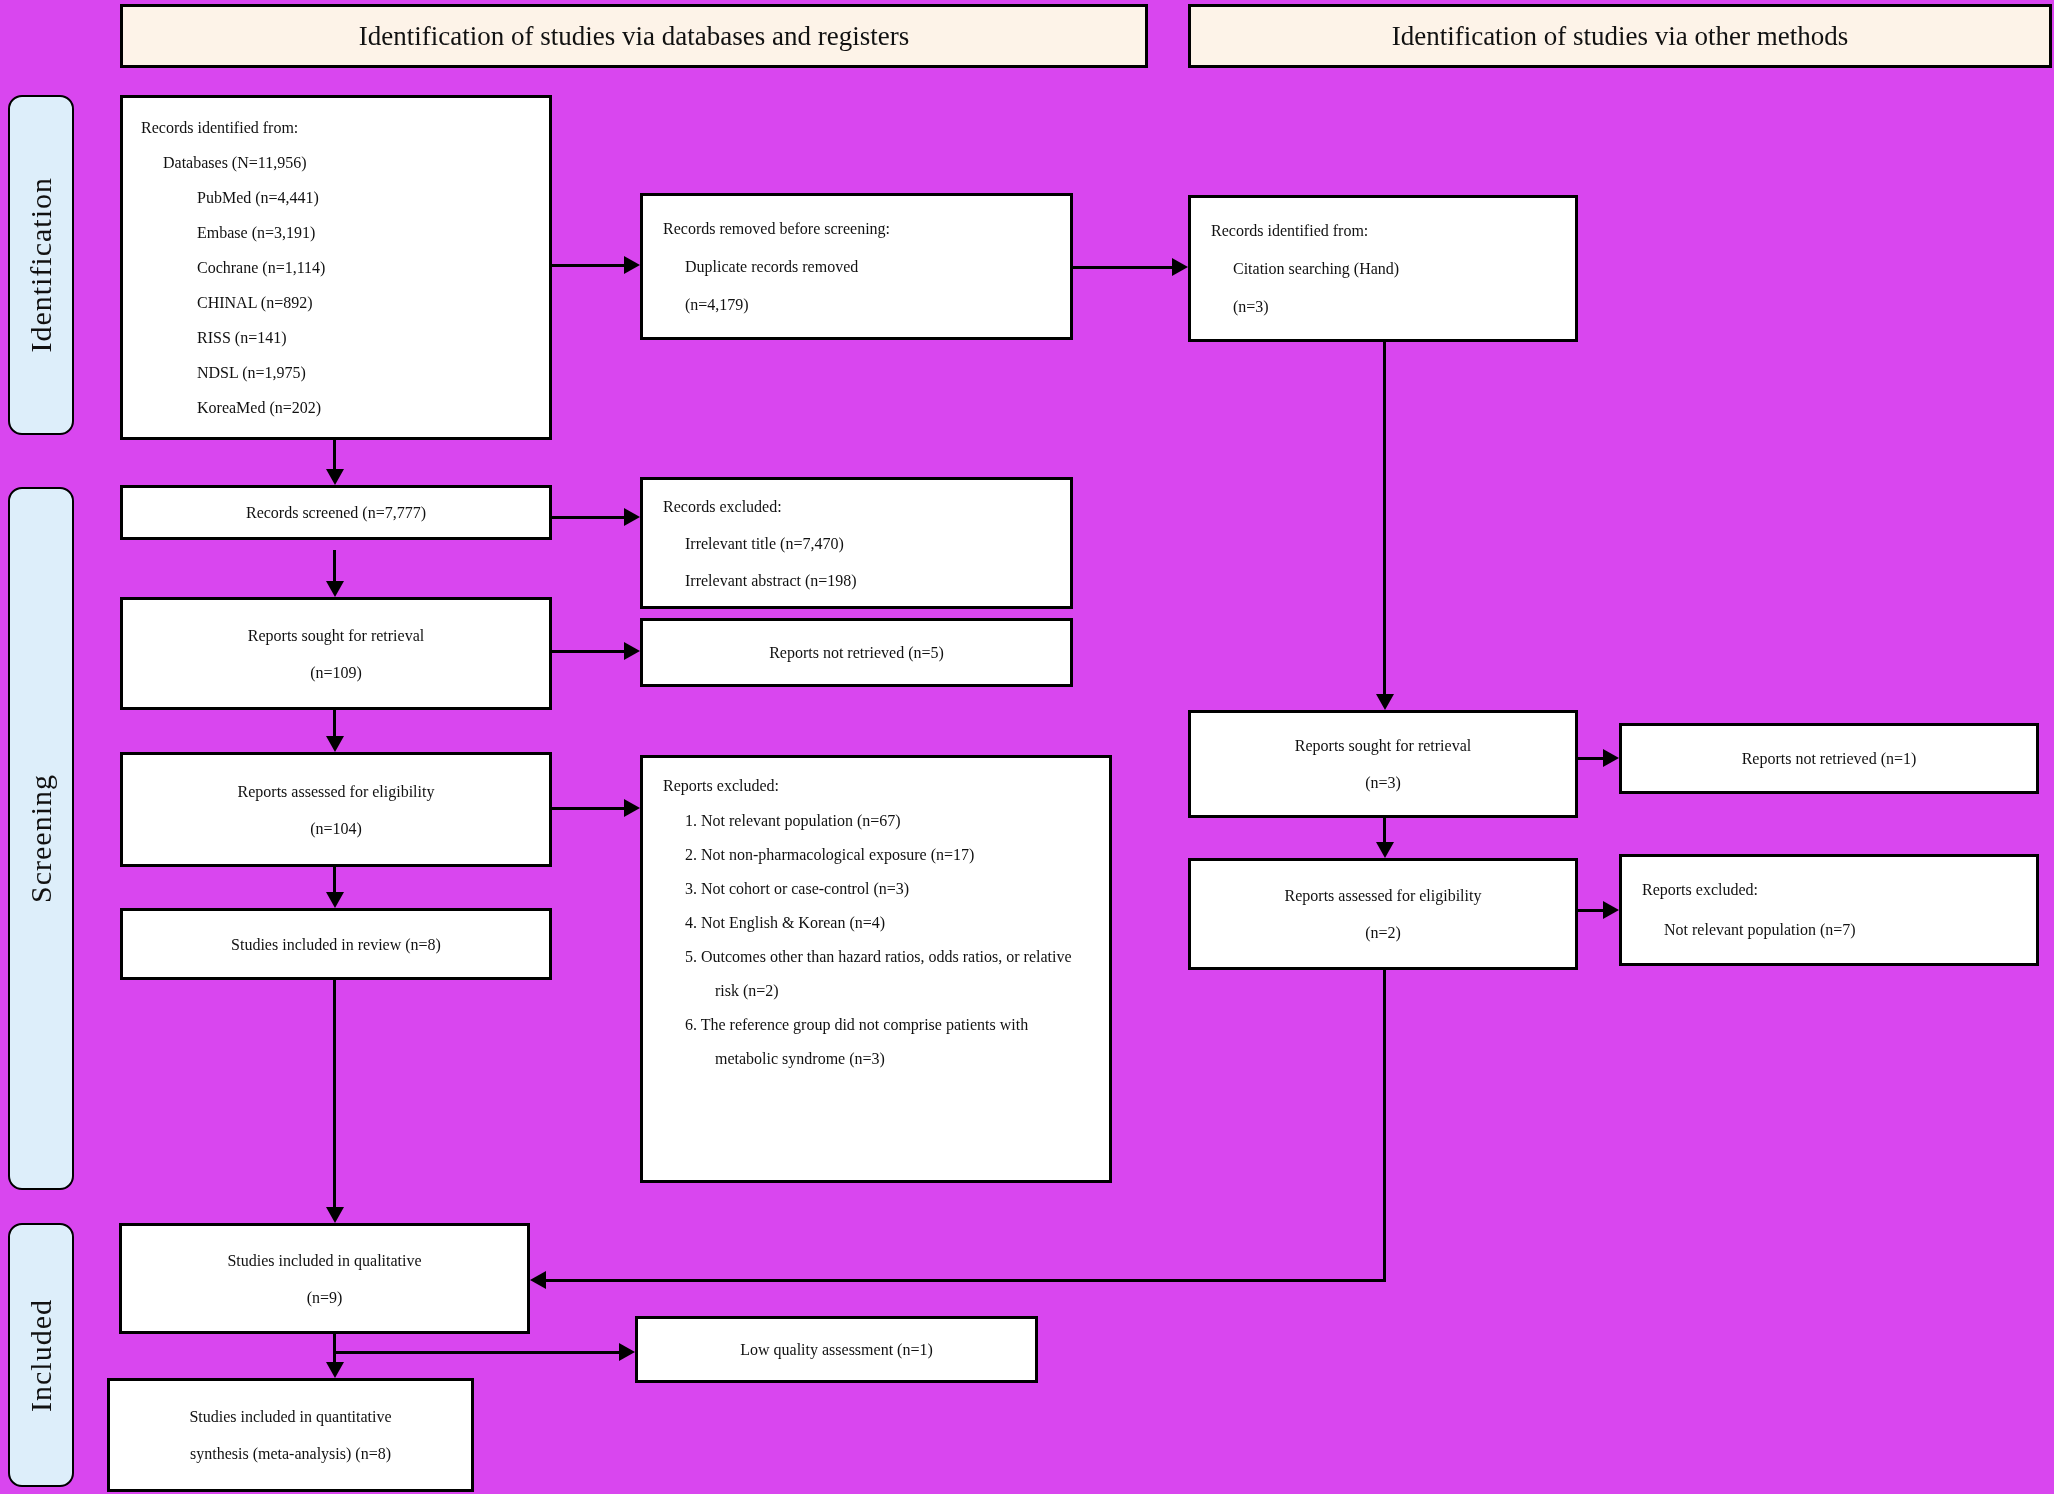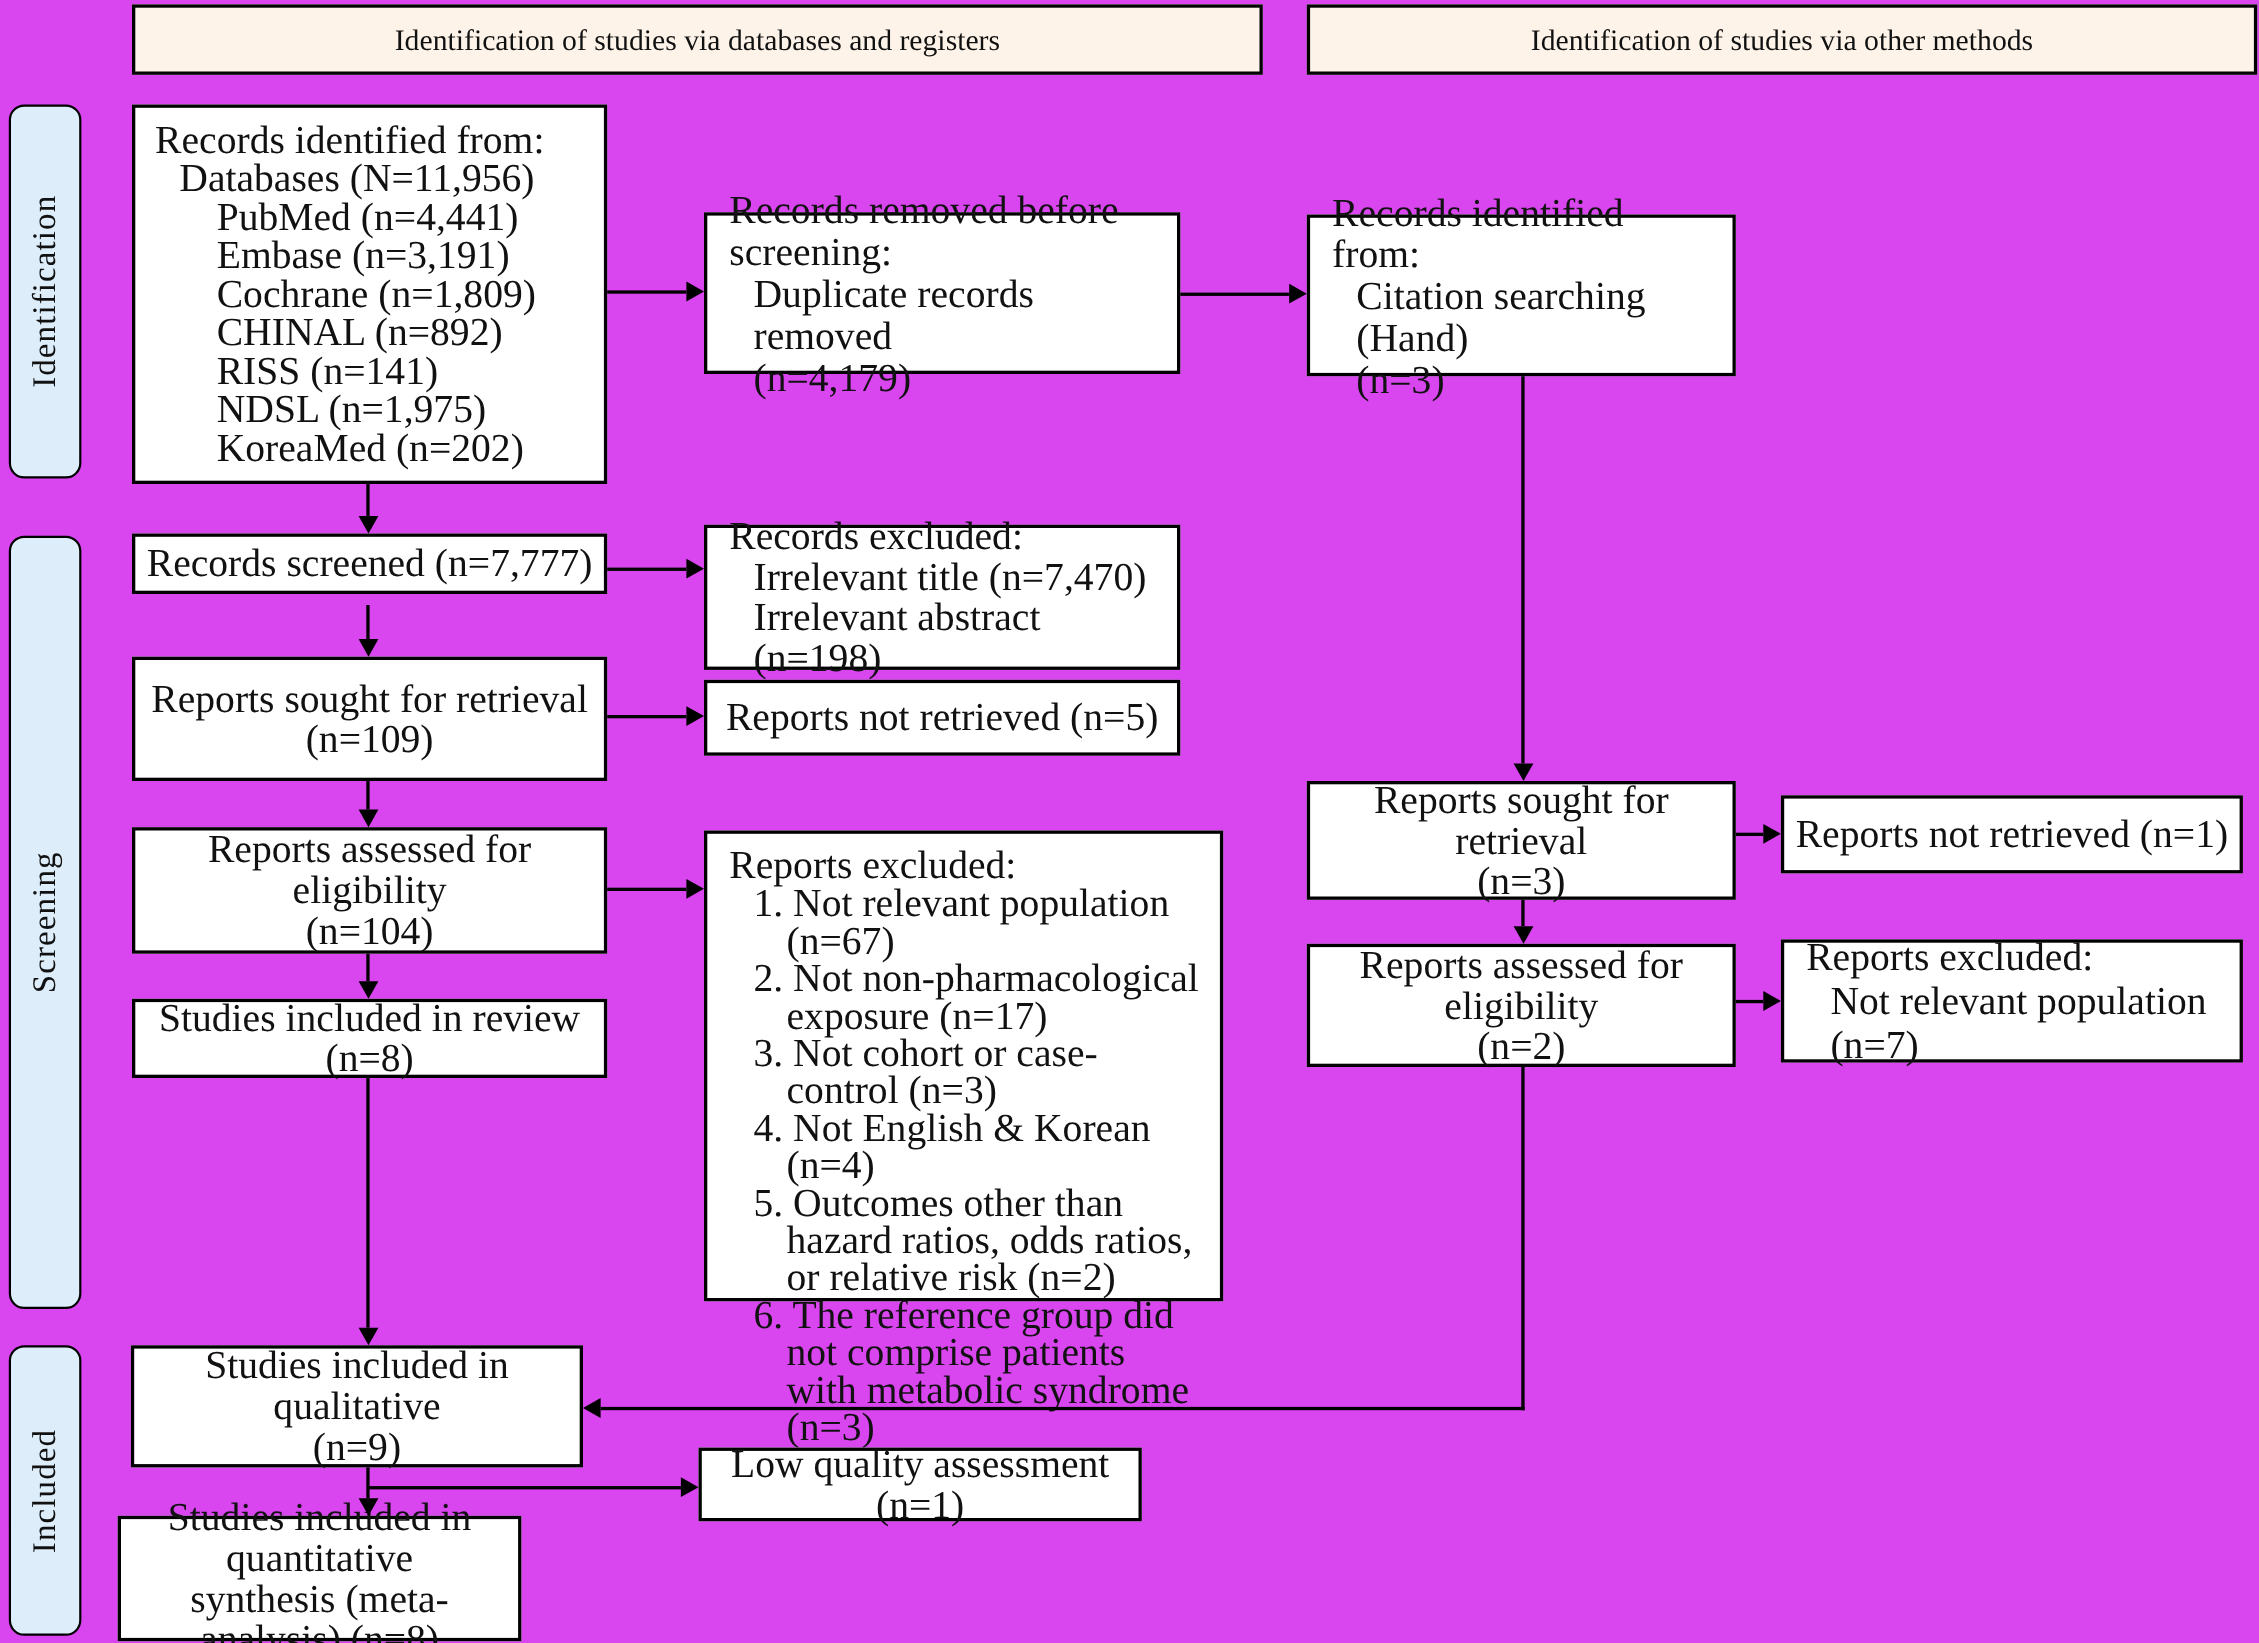--- a/index.html
+++ b/index.html
@@ -13,21 +13,21 @@
     font-size:27px;text-align:center;
   }
   .stage{
     position:absolute;left:8px;width:66px;background:var(--stage-bg,#ddeefa);
     border:2px solid var(--border,#000);border-radius:14px;box-sizing:border-box;
     display:flex;align-items:center;justify-content:center;
   }
   .stage span{writing-mode:vertical-rl;transform:rotate(180deg);font-size:30px;letter-spacing:1px;}
   .box{
     position:absolute;background:#ffffff;border:3px solid var(--border,#000);
-    box-sizing:border-box;font-size:36px;line-height:37px;
+    box-sizing:border-box;font-size:16px;line-height:37px;
   }
   .box.center{display:flex;align-items:center;justify-content:center;text-align:center;}
   .box.center span{white-space:pre-line;}
   .box.vleft{display:flex;flex-direction:column;justify-content:center;padding:0 20px;}
   .box.pleft{padding:12px 16px 0 18px;line-height:35px;}
   .ind1{padding-left:22px;}
   .ind2{padding-left:56px;}
   .lst{padding:10px 16px 0 20px;line-height:36px;}
   .oli{padding-left:52px;text-indent:-30px;line-height:34px;}
   .hl{position:absolute;height:3px;background:var(--border,#000);}
@@ -56,21 +56,21 @@
   </div>
   <div class="stage" style="top:1223px;height:264px;">
     <span>Included</span>
   </div>
 
   <div class="box pleft" style="left:120px;top:95px;width:432px;height:345px;">
     <div>Records identified from:</div>
     <div class="ind1">Databases (N=11,956)</div>
     <div class="ind2">PubMed (n=4,441)</div>
     <div class="ind2">Embase (n=3,191)</div>
-    <div class="ind2">Cochrane (n=1,809)</div>
+    <div class="ind2">Cochrane (n=1,114)</div>
     <div class="ind2">CHINAL (n=892)</div>
     <div class="ind2">RISS (n=141)</div>
     <div class="ind2">NDSL (n=1,975)</div>
     <div class="ind2">KoreaMed (n=202)</div>
   </div>
 
   <div class="box center" style="left:120px;top:485px;width:432px;height:55px;">
     <span>Records screened (n=7,777)</span>
   </div>
 

